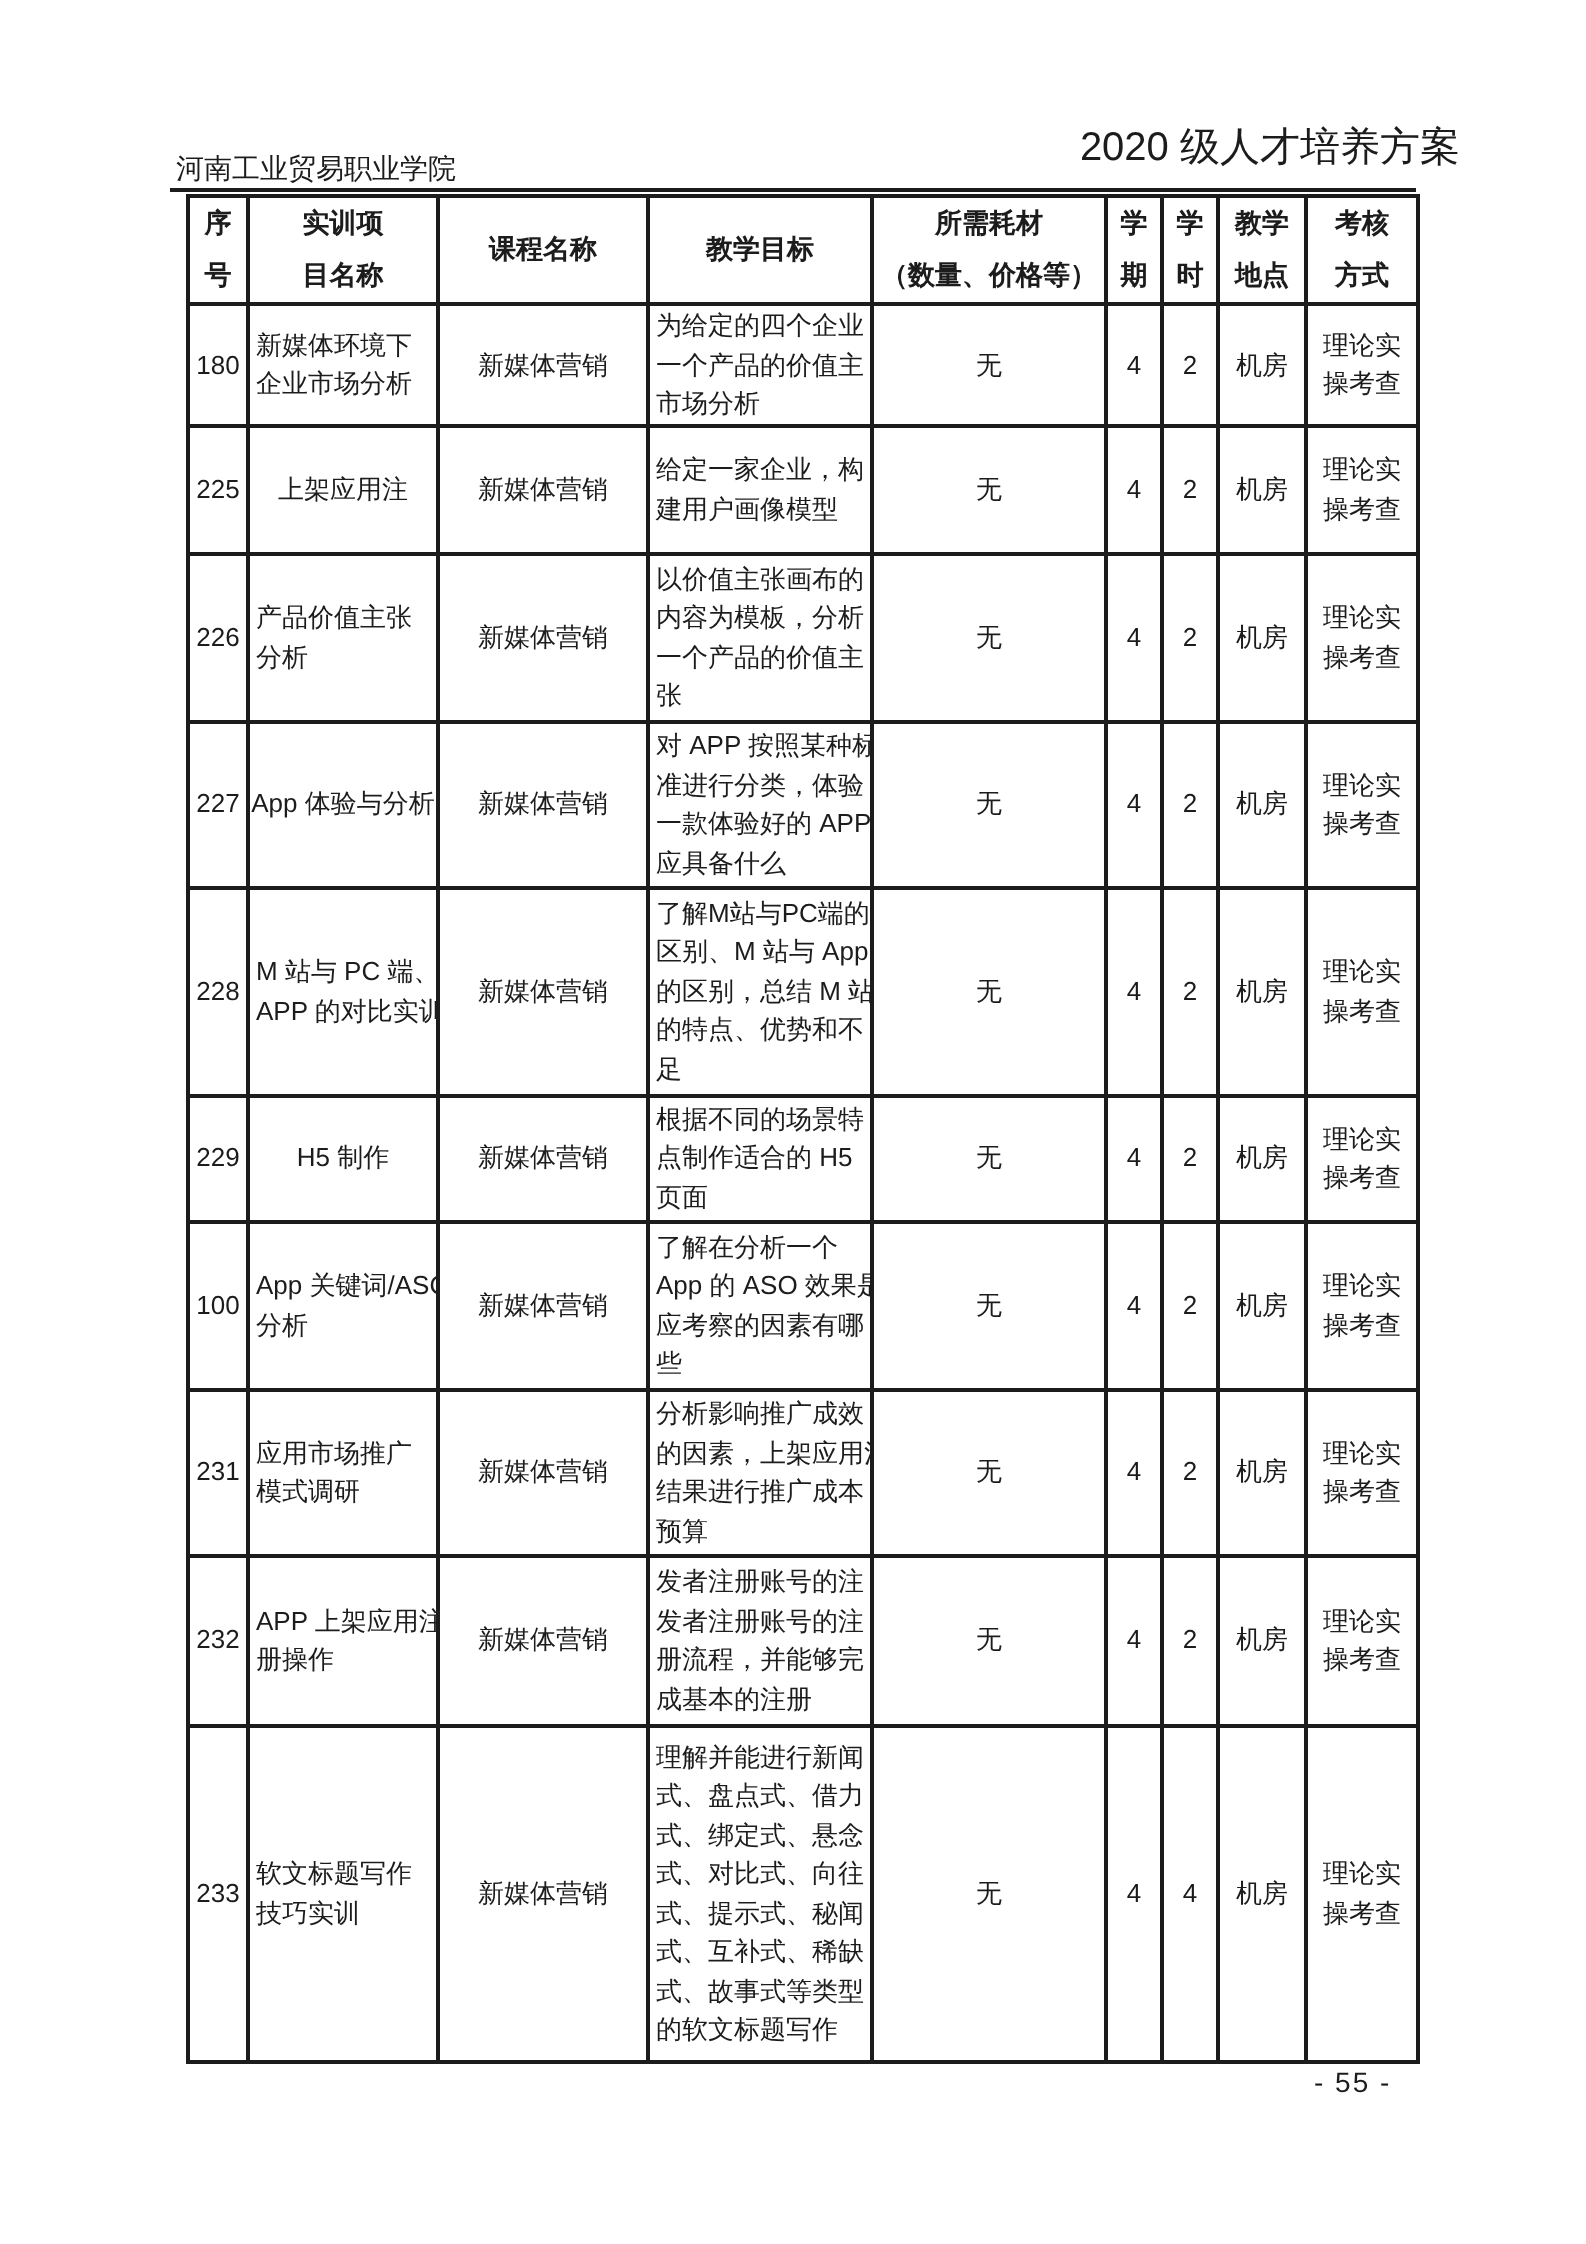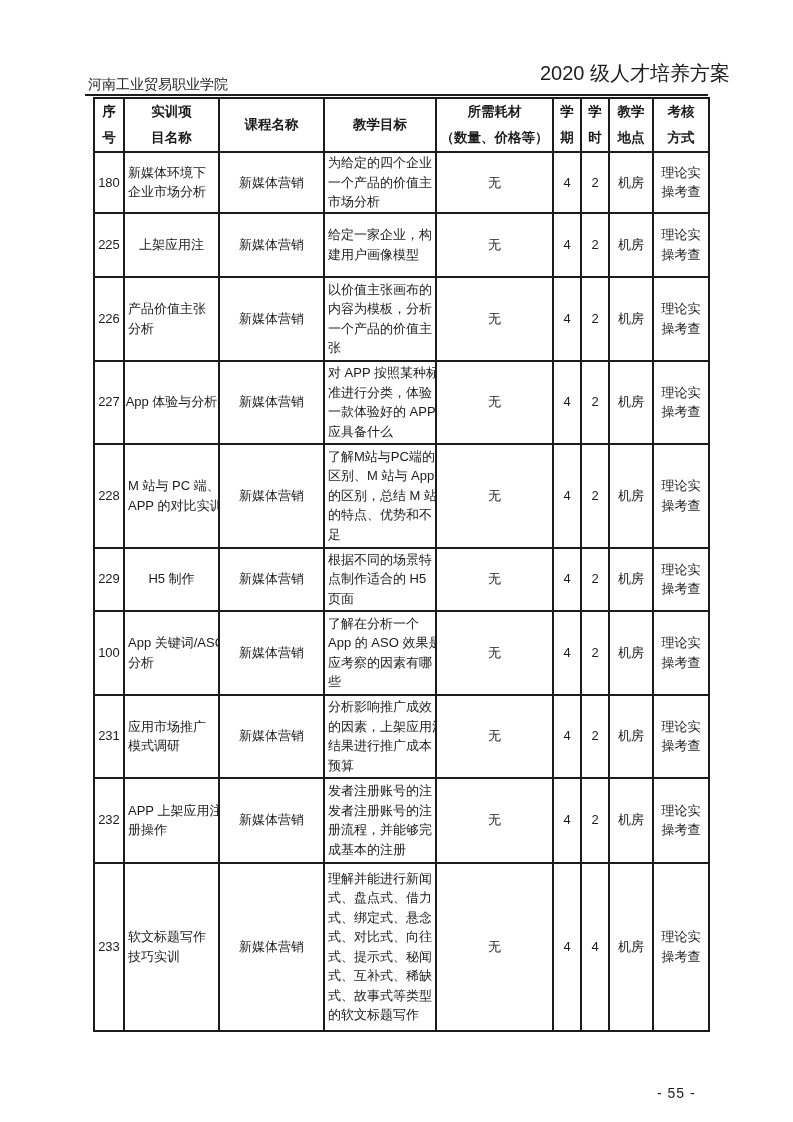--- a/index.html
+++ b/index.html
@@ -61,21 +61,21 @@
   .tt td .ln {
     line-height: 19.5px;
     white-space: nowrap;
     overflow: hidden;
   }
   .tt td.al-c .ln { text-align: center; }
   .tt td.al-l .ln { text-align: left; padding-left: 3px; padding-right: 1px; }
   .page-num {
     position: absolute;
     left: 657px;
-    top: 1085px;
+    top: 1033px;
     font-size: 14px;
     letter-spacing: 1px;
     white-space: nowrap;
   }
 </style>
 </head>
 <body>
 
 <div class="page">
 

